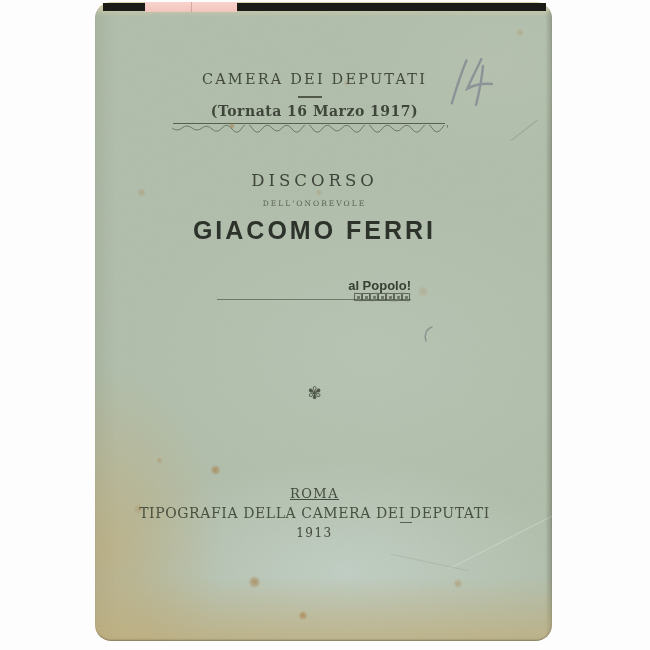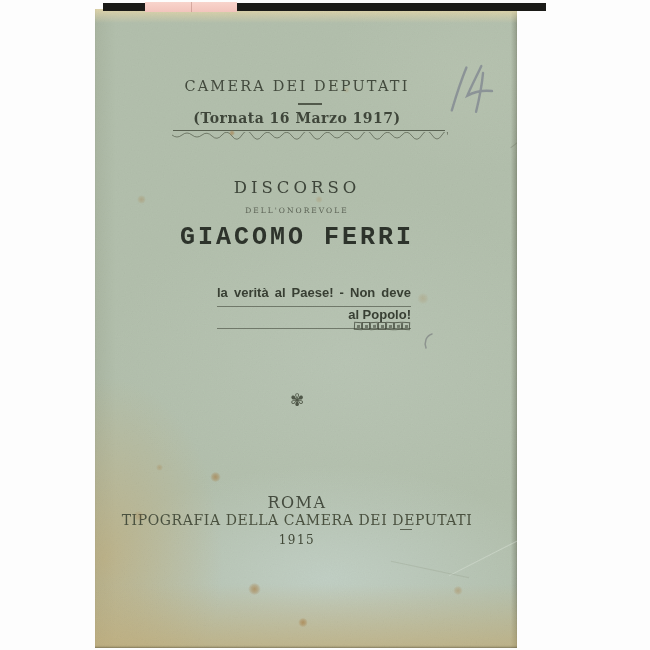--- a/index.html
+++ b/index.html
@@ -19,51 +19,52 @@
     position:absolute;left:42px;top:-1px;width:92px;height:10px;
     background:linear-gradient(to bottom,#f8d4cc,#f2c4bc);
   }
   .film-bar .pink-seam{
     position:absolute;left:88px;top:-1px;width:1px;height:10px;
     background:rgba(180,130,120,.5);
   }
 
   
   .page{
-    position:absolute;left:95px;top:9px;width:422px;height:639px;
+    position:absolute;left:95px;top:2px;width:457px;height:639px;
     background-color:#b3c0ad;
     background-image:
       linear-gradient(to bottom, rgba(226,214,170,.95), rgba(226,214,170,0) 2.2%),
       linear-gradient(to top, rgba(197,172,116,.62), rgba(197,172,116,0) 10%),
       radial-gradient(170px 260px at 2% 86%, rgba(198,170,112,.55), transparent 70%),
       radial-gradient(300px 150px at 55% 89%, rgba(208,223,220,.5), transparent 75%),
       radial-gradient(320px 220px at 60% 55%, rgba(198,210,198,.3), transparent 75%),
       radial-gradient(200px 140px at 88% 10%, rgba(190,201,182,.35), transparent 70%),
       linear-gradient(to right, rgba(120,122,95,.14), transparent 5%),
       linear-gradient(to left, rgba(75,78,58,.38), transparent 1.5%);
     box-shadow: inset 0 -2px 2px -1px rgba(40,40,28,.4);
     overflow:hidden;
     z-index:2;
+    border-radius:16px;
   }
   .grain{position:absolute;inset:0;width:100%;height:100%;mix-blend-mode:multiply;opacity:.5;pointer-events:none;}
 
   .center{position:absolute;left:-9px;width:100%;text-align:center;color:#3c4336;}
 
   .camera-title{top:69px;font-size:14.5px;letter-spacing:2.2px;color:#434a3d;}
   .short-rule{position:absolute;left:203px;top:94px;width:24px;height:2px;background:rgba(58,64,50,.8);}
   .tornata{top:101px;font-size:14px;font-weight:bold;letter-spacing:.5px;color:#3f463a;}
 
   .long-rule{position:absolute;left:78px;top:121px;width:272px;height:1px;background:rgba(58,64,50,.75);}
   .wavy{position:absolute;left:77px;top:123px;}
 
   .discorso{top:169px;font-size:16.5px;letter-spacing:4px;color:#3e453a;}
   .onorevole{top:197px;font-size:7.5px;letter-spacing:2px;color:#5c6356;font-family:"DejaVu Serif",serif;}
   .author{
     top:214px;font-size:25px;font-weight:bold;letter-spacing:3px;
-    font-family:Liberation Mono, monospace;color:#2d332b;
+    font-family:Liberation Sans, sans-serif;color:#2d332b;
   }
 
   
   .epigraph{
     position:absolute;left:122px;top:276px;width:194px;
     font-family:"Liberation Sans",sans-serif;font-weight:bold;
     font-size:13px;color:#383f33;
   }
   .epi-line{
     height:17px;padding-bottom:4px;border-bottom:1px solid rgba(56,62,49,.55);
@@ -71,21 +72,21 @@
   }
   .epi-line.last{display:flex;align-items:flex-end;flex-direction:column;}
   .sq-row{flex:1;display:flex;justify-content:space-between;margin:0 1px 3px 9px;}
   .sq{width:8px;height:8px;border:1px solid rgba(54,60,47,.7);box-sizing:border-box;}
   .sq::after{content:"";display:block;width:3px;height:3px;margin:1.5px auto;background:rgba(54,60,47,.55);}
   .sq:nth-child(odd){transform:rotate(3deg);}
   .sq:nth-child(3n){transform:rotate(-4deg);}
 
   .fleuron{top:381px;font-size:17px;color:rgba(62,69,54,.85);font-family:"DejaVu Sans",sans-serif;}
 
-  .roma{top:484px;font-size:16px;letter-spacing:1.5px;color:#454c3f;}
+  .roma{top:484px;font-size:13px;letter-spacing:1.5px;color:#454c3f;text-decoration:underline;}
   .printer{top:503px;font-size:14px;letter-spacing:.6px;color:#4a513f;}
   .imprint-dash{position:absolute;left:305px;top:520px;width:12px;height:1px;background:rgba(66,72,56,.8);}
   .year{top:524px;font-size:12px;letter-spacing:1.5px;color:#424938;}
 
   
   .spot{position:absolute;border-radius:50%;
     background:radial-gradient(circle, rgba(166,117,56,.6) 0%, rgba(166,117,56,.35) 40%, rgba(166,117,56,0) 72%);}
   .pencil{position:absolute;left:343px;top:51px;transform:rotate(-6deg);}
   .pencil-tick{position:absolute;left:328px;top:324px;}
   .crease1{position:absolute;left:412px;top:128px;width:34px;height:1px;
@@ -114,41 +115,40 @@
     <div class="long-rule"></div>
     <svg class="wavy" width="276" height="8" viewBox="0 0 276 8">
       <path d="M0 3 Q5 7 10 3 T20 3 T30 3 T40 4 T50 3 T60 4 T70 3 T80 3 T90 4 T100 3 T110 3 T120 4 T130 3 T140 3 T150 4 T160 3 T170 3 T180 4 T190 3 T200 3 T210 4 T220 3 T230 3 T240 4 T250 3 T260 3 T270 3 T276 3" fill="none" stroke="rgba(70,76,60,.6)" stroke-width="1"></path>
     </svg>
 
     <div class="center onorevole">DELL'ONOREVOLE</div>
     <div class="center discorso">DISCORSO</div>
     <div class="center author">GIACOMO FERRI</div>
 
     <div class="epigraph">
-      <div class="epi-line">la verità al Paese! - Non deve</div>
       <div class="epi-line last">
         <span>al Popolo!</span>
         <span class="sq-row">
           <span class="sq"></span>
           <span class="sq"></span>
           <span class="sq"></span>
           <span class="sq"></span>
           <span class="sq"></span>
           <span class="sq"></span>
           <span class="sq"></span>
         </span>
       </div>
     </div>
 
     <div class="center fleuron">✾</div>
 
     <div class="center roma">ROMA</div>
     <div class="center printer">TIPOGRAFIA DELLA CAMERA DEI DEPUTATI</div>
     <div class="imprint-dash"></div>
-    <div class="center year">1915</div>
+    <div class="center year">1913</div>
 
     <svg class="pencil" width="70" height="64" viewBox="0 0 70 64">
       <g fill="none" stroke="#868d95" stroke-width="2.4" stroke-linecap="round" opacity="0.85">
         <path d="M12 48 C17 36 24 20 31 7"></path>
         <path d="M46 7 C40 17 34 26 29 35 C36 32 45 31 54 33"></path>
         <path d="M47 14 C45 24 41 38 36 52"></path>
       </g>
     </svg>
     <svg class="pencil-tick" width="12" height="16" viewBox="0 0 12 16">
       <path d="M3 15 C1 9 3 3 9 1" fill="none" stroke="rgba(110,112,116,.55)" stroke-width="1.5" stroke-linecap="round"></path>

